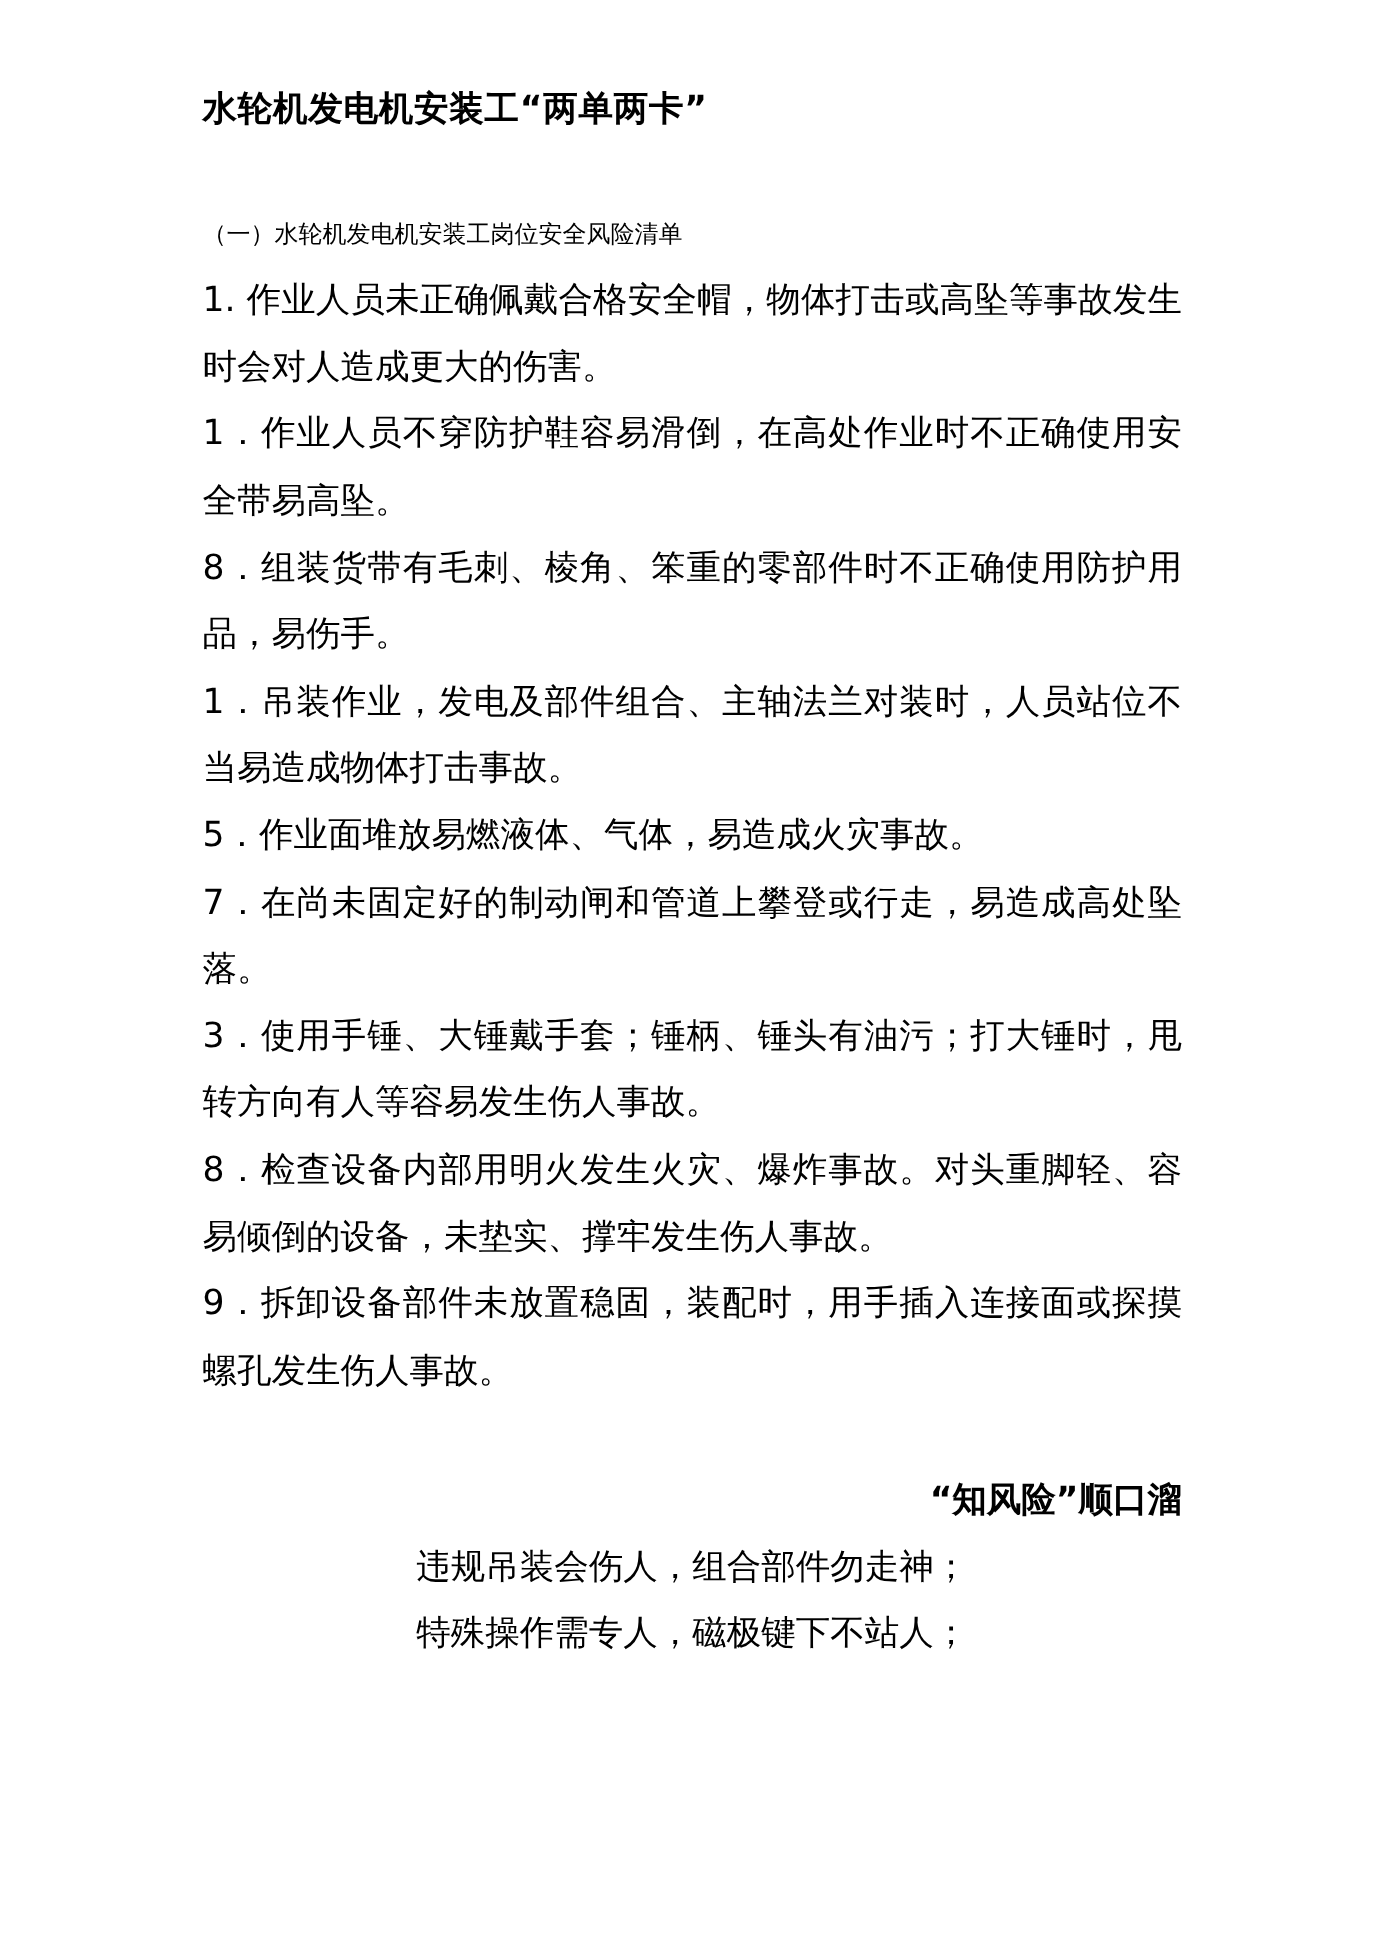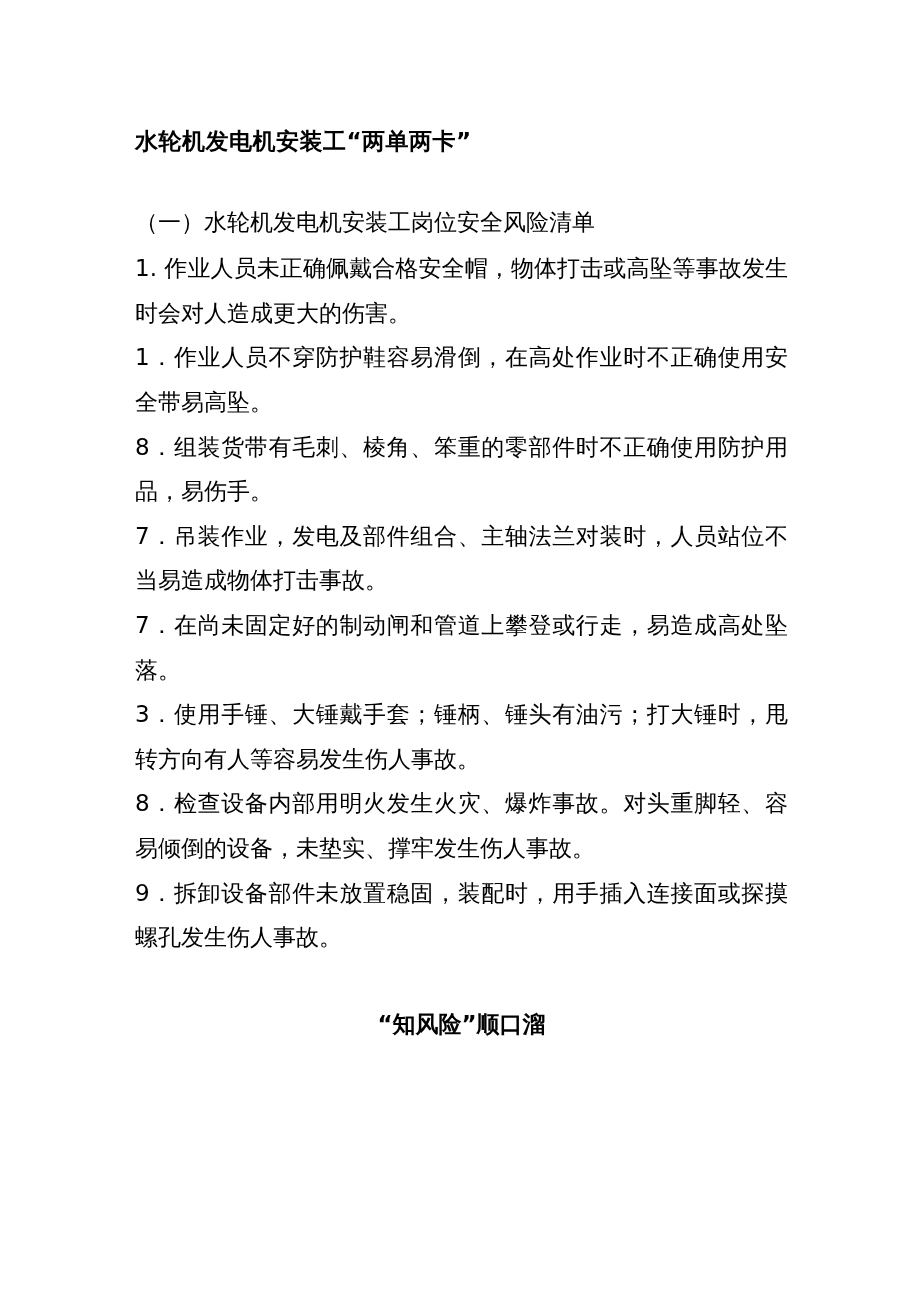--- a/index.html
+++ b/index.html
@@ -7,47 +7,46 @@
   .page {
     position: relative;
     width: 920px;
     height: 1301px;
     background: #ffffff;
     color: #000000;
     font-family: "DejaVu Sans", sans-serif;
     overflow: hidden;
   }
   .content {
-    padding: 119px 132px 0 135px;
+    padding: 51px 132px 0 135px;
   }
   .doc-title {
     font-size: 23px;
     font-weight: bold;
     line-height: 44.6px;
     letter-spacing: 0.5px;
   }
   .section-heading {
     margin-top: 38px;
-    font-size: 23px;
+    font-size: 16px;
     font-weight: normal;
     line-height: 44.6px;
-    font-family: Liberation Mono, monospace;
   }
   .risk-list p.risk-item {
     margin: 0;
     font-size: 23px;
     line-height: 44.6px;
     text-align: justify;
   }
   .jingle-heading {
     margin-top: 42px;
     font-size: 23px;
     font-weight: bold;
     line-height: 44.6px;
-    text-align: center;
+    text-align: right;
   }
   .jingle-lines p.jingle-line {
     margin: 0;
     font-size: 23px;
     line-height: 44.6px;
     text-align: center;
   }
 </style>
 </head>
 <body>
@@ -56,24 +55,29 @@
   <div class="content">
 
     <div class="doc-title">水轮机发电机安装工“两单两卡”</div>
 
     <div class="section-heading">（一）水轮机发电机安装工岗位安全风险清单</div>
 
     <div class="risk-list">
         <p class="risk-item">1. 作业人员未正确佩戴合格安全帽，物体打击或高坠等事故发生时会对人造成更大的伤害。</p>
         <p class="risk-item">1．作业人员不穿防护鞋容易滑倒，在高处作业时不正确使用安全带易高坠。</p>
         <p class="risk-item">8．组装货带有毛刺、棱角、笨重的零部件时不正确使用防护用品，易伤手。</p>
-        <p class="risk-item">7．吊装作业，发电及部件组合、主轴法兰对装时，人员站位不当易造成物体打击事故。</p>
+        <p class="risk-item">1．吊装作业，发电及部件组合、主轴法兰对装时，人员站位不当易造成物体打击事故。</p>
+        <p class="risk-item">5．作业面堆放易燃液体、气体，易造成火灾事故。</p>
         <p class="risk-item">7．在尚未固定好的制动闸和管道上攀登或行走，易造成高处坠落。</p>
         <p class="risk-item">3．使用手锤、大锤戴手套；锤柄、锤头有油污；打大锤时，甩转方向有人等容易发生伤人事故。</p>
         <p class="risk-item">8．检查设备内部用明火发生火灾、爆炸事故。对头重脚轻、容易倾倒的设备，未垫实、撑牢发生伤人事故。</p>
         <p class="risk-item">9．拆卸设备部件未放置稳固，装配时，用手插入连接面或探摸螺孔发生伤人事故。</p>
       </div>
 
     <div class="jingle-heading">“知风险”顺口溜</div>
 
+    <div class="jingle-lines">
+        <p class="jingle-line">违规吊装会伤人，组合部件勿走神；</p>
+        <p class="jingle-line">特殊操作需专人，磁极键下不站人；</p>
+      </div>
 
   </div>
 </div>
 
 </body></html>

